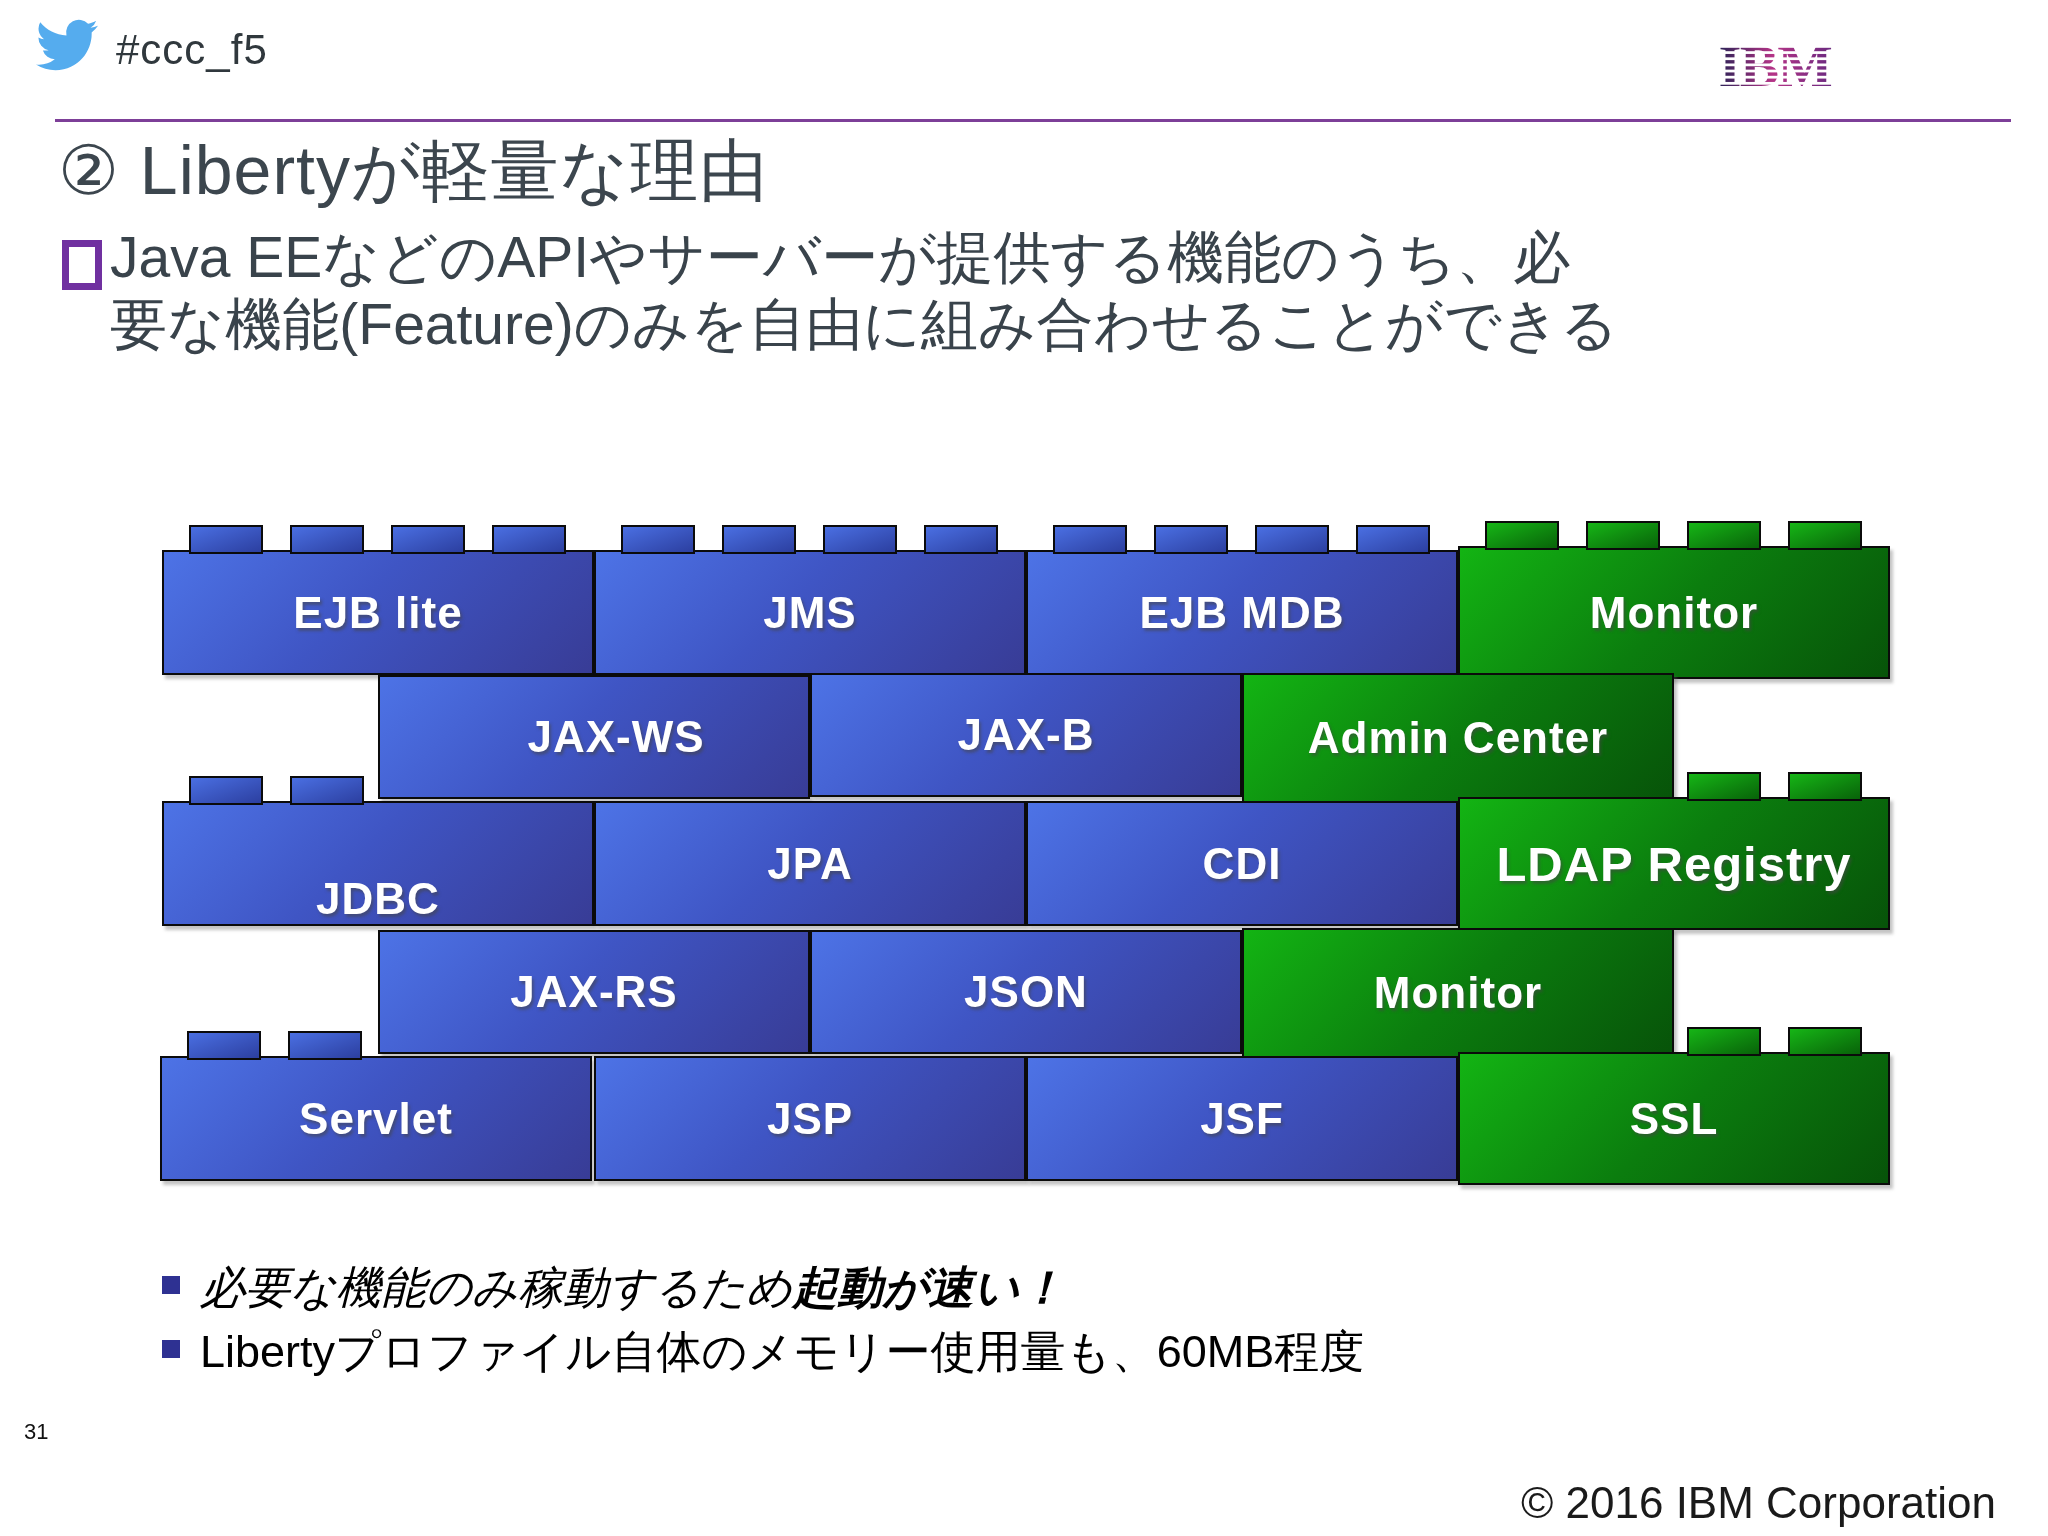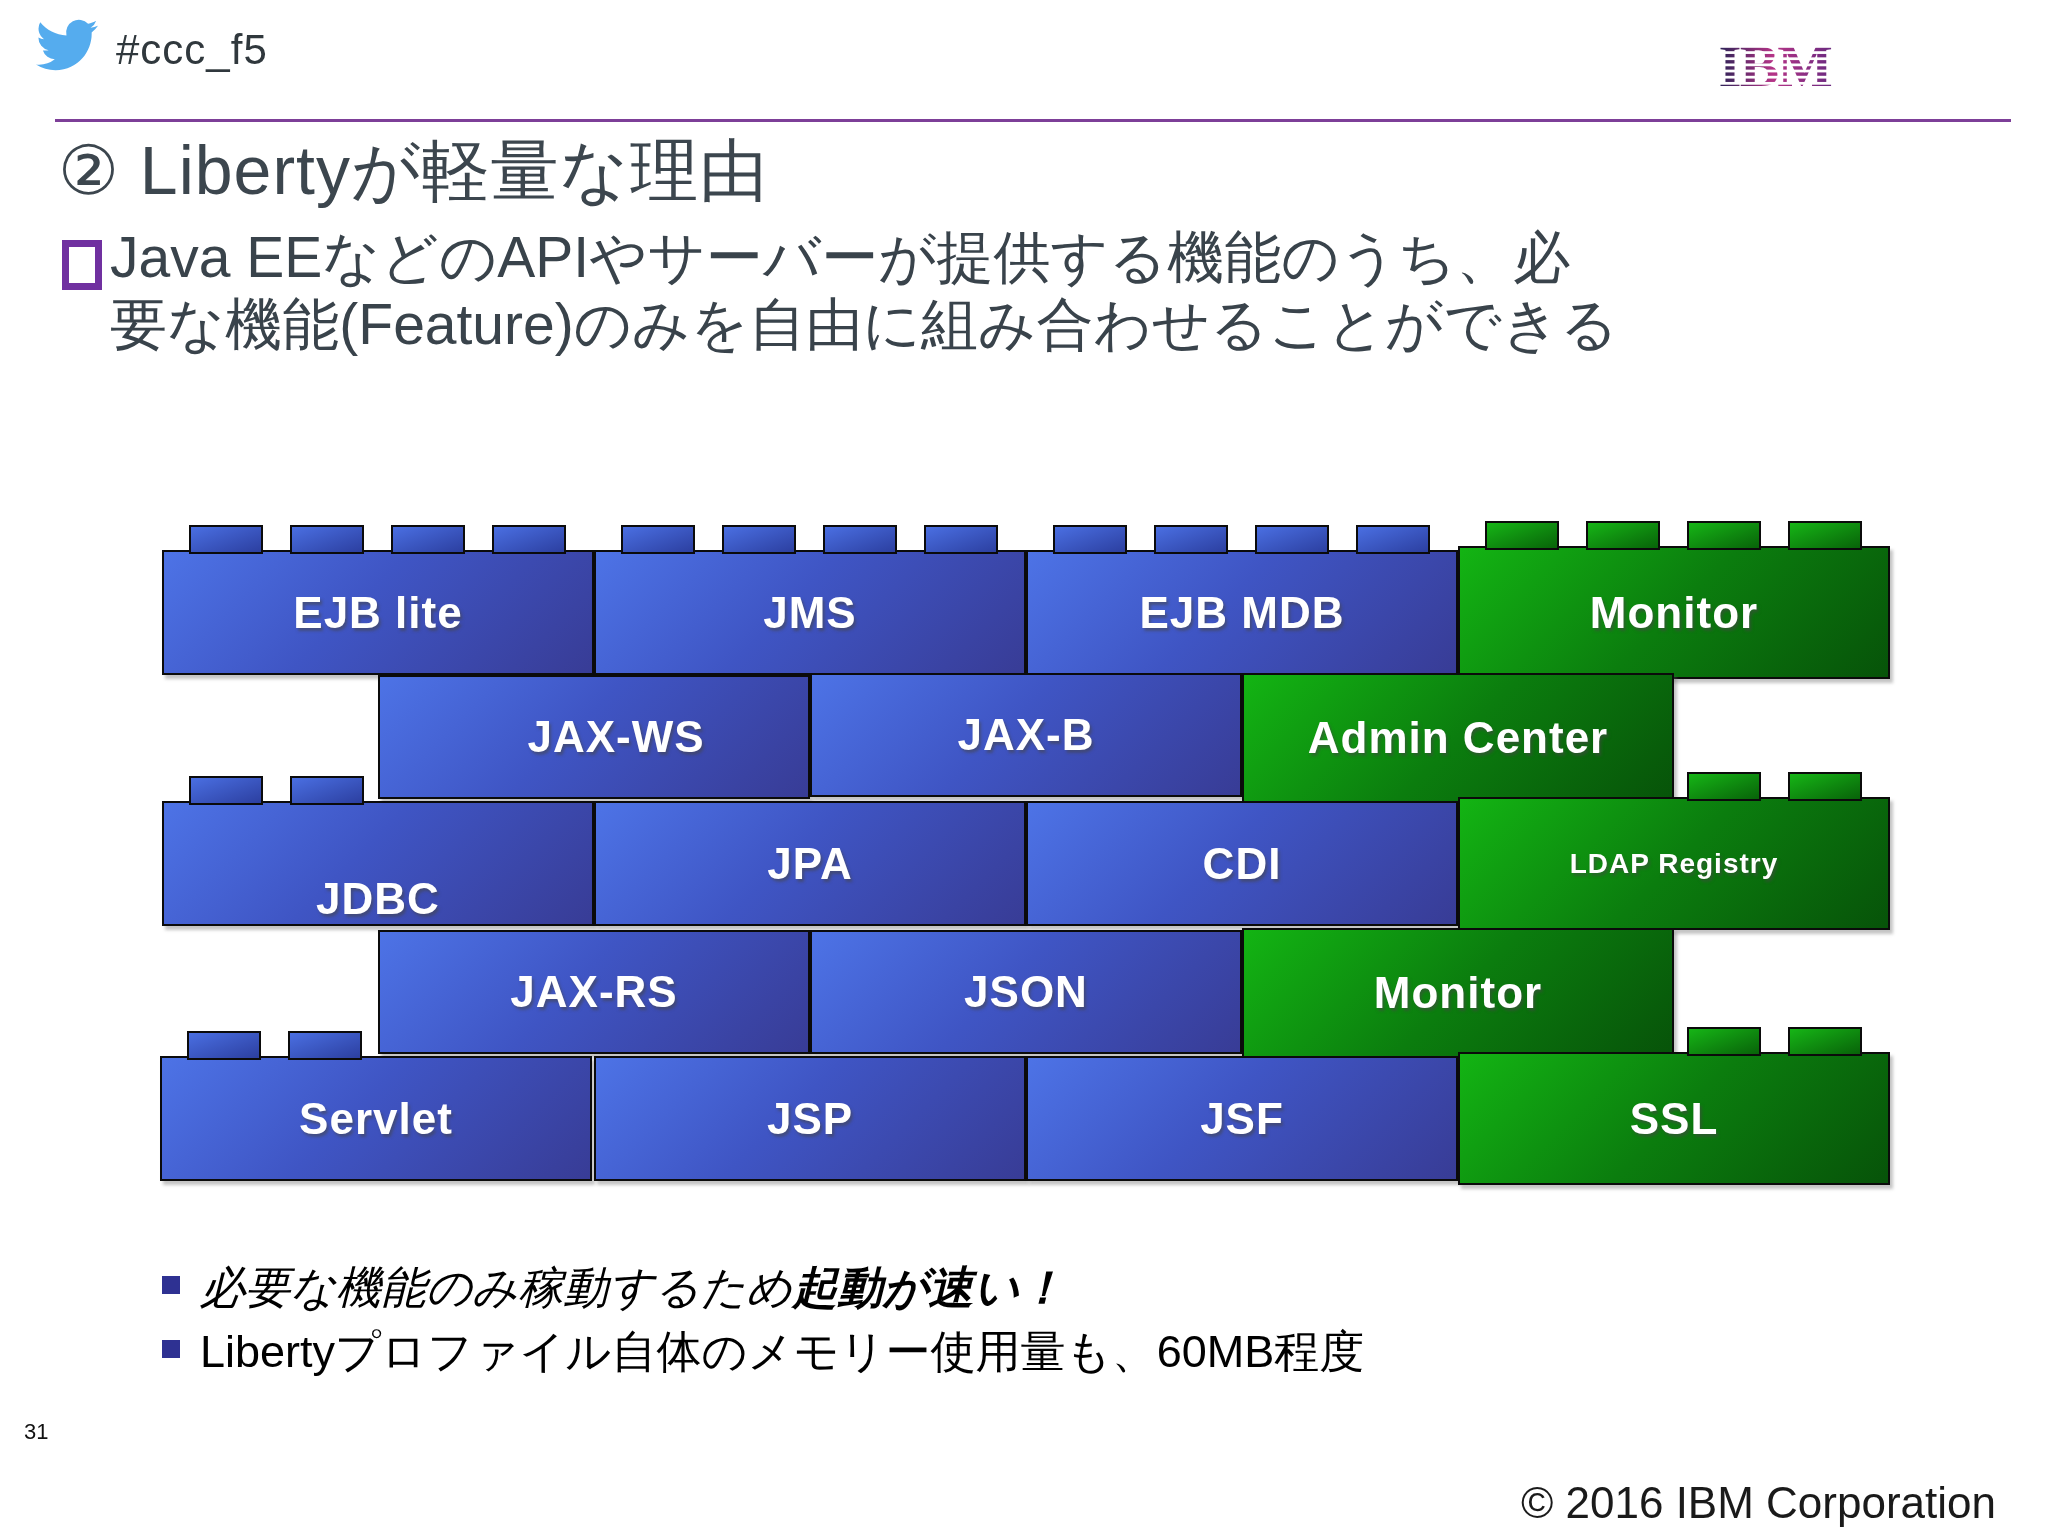--- a/index.html
+++ b/index.html
@@ -16,21 +16,21 @@
   .title{position:absolute;left:58px;top:126px;font-size:68px;color:#3c464e;letter-spacing:1px;white-space:nowrap;}
   .lead{position:absolute;left:110px;top:224px;font-size:57px;line-height:67px;color:#39434b;}
   .lead-bullet{position:absolute;left:62px;top:240px;width:26px;height:36px;border:7px solid #7030a0;background:#fff;}
 
   
   .brick{position:absolute;box-sizing:border-box;border:2px solid #0b0b0b;
          display:flex;align-items:center;justify-content:center;
          color:#fff;font-weight:bold;font-size:44px;letter-spacing:1px;
          text-shadow:2px 3px 3px rgba(70,70,70,.55);
          box-shadow:3px 4px 3px rgba(110,110,110,.4);}
-  .brick.small{font-size:28px;}
+  .brick.small{font-size:49px;}
   .blue{background:linear-gradient(135deg,#4d73e6 0%,#3f55c4 45%,#383c96 100%);}
   .green{background:linear-gradient(135deg,#13b413 0%,#0b7d0e 50%,#075309 100%);}
   .stud{position:absolute;top:-27px;width:74px;height:29px;box-sizing:border-box;border:2px solid #0b0b0b;}
   .stud.blue{background:linear-gradient(160deg,#4a6fe2,#2c3fa0);}
   .stud.green{background:linear-gradient(160deg,#16b516,#086309);}
   .s1{left:25px}.s2{left:126px}.s3{left:227px}.s4{left:328px}
 
   
   .note{position:absolute;left:200px;font-size:45px;color:#000;}
   .note b{font-weight:bold;}

